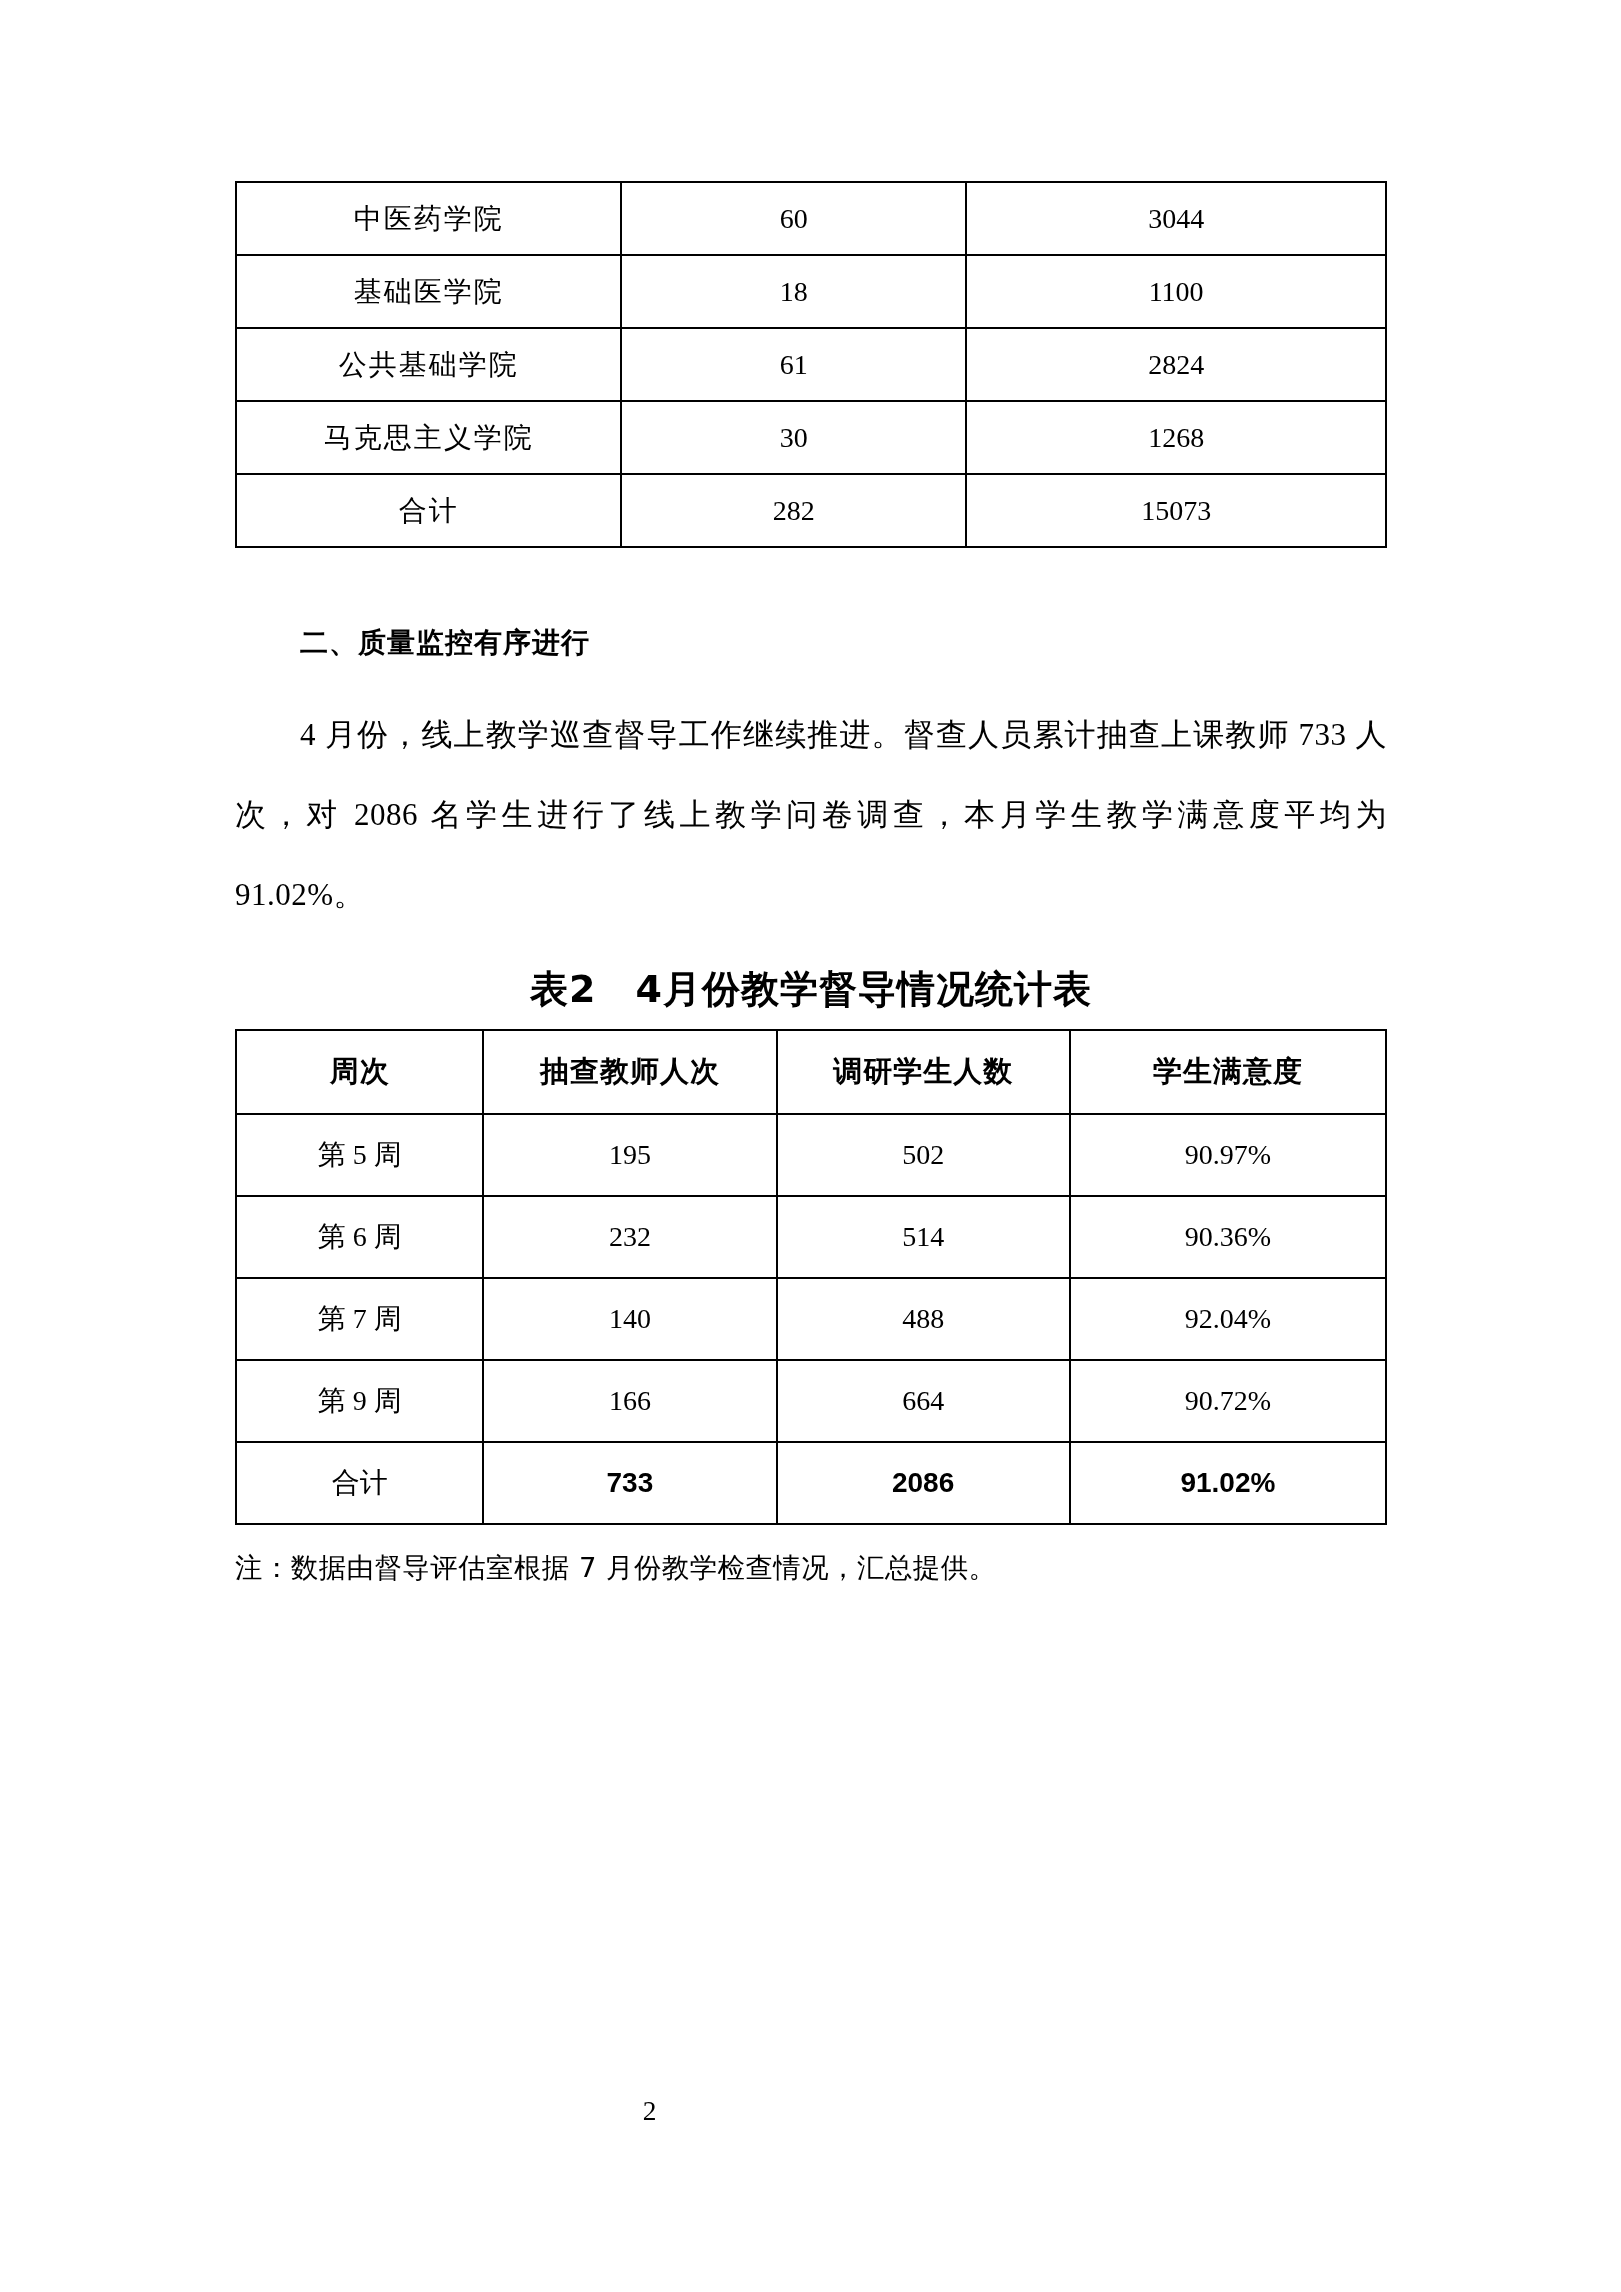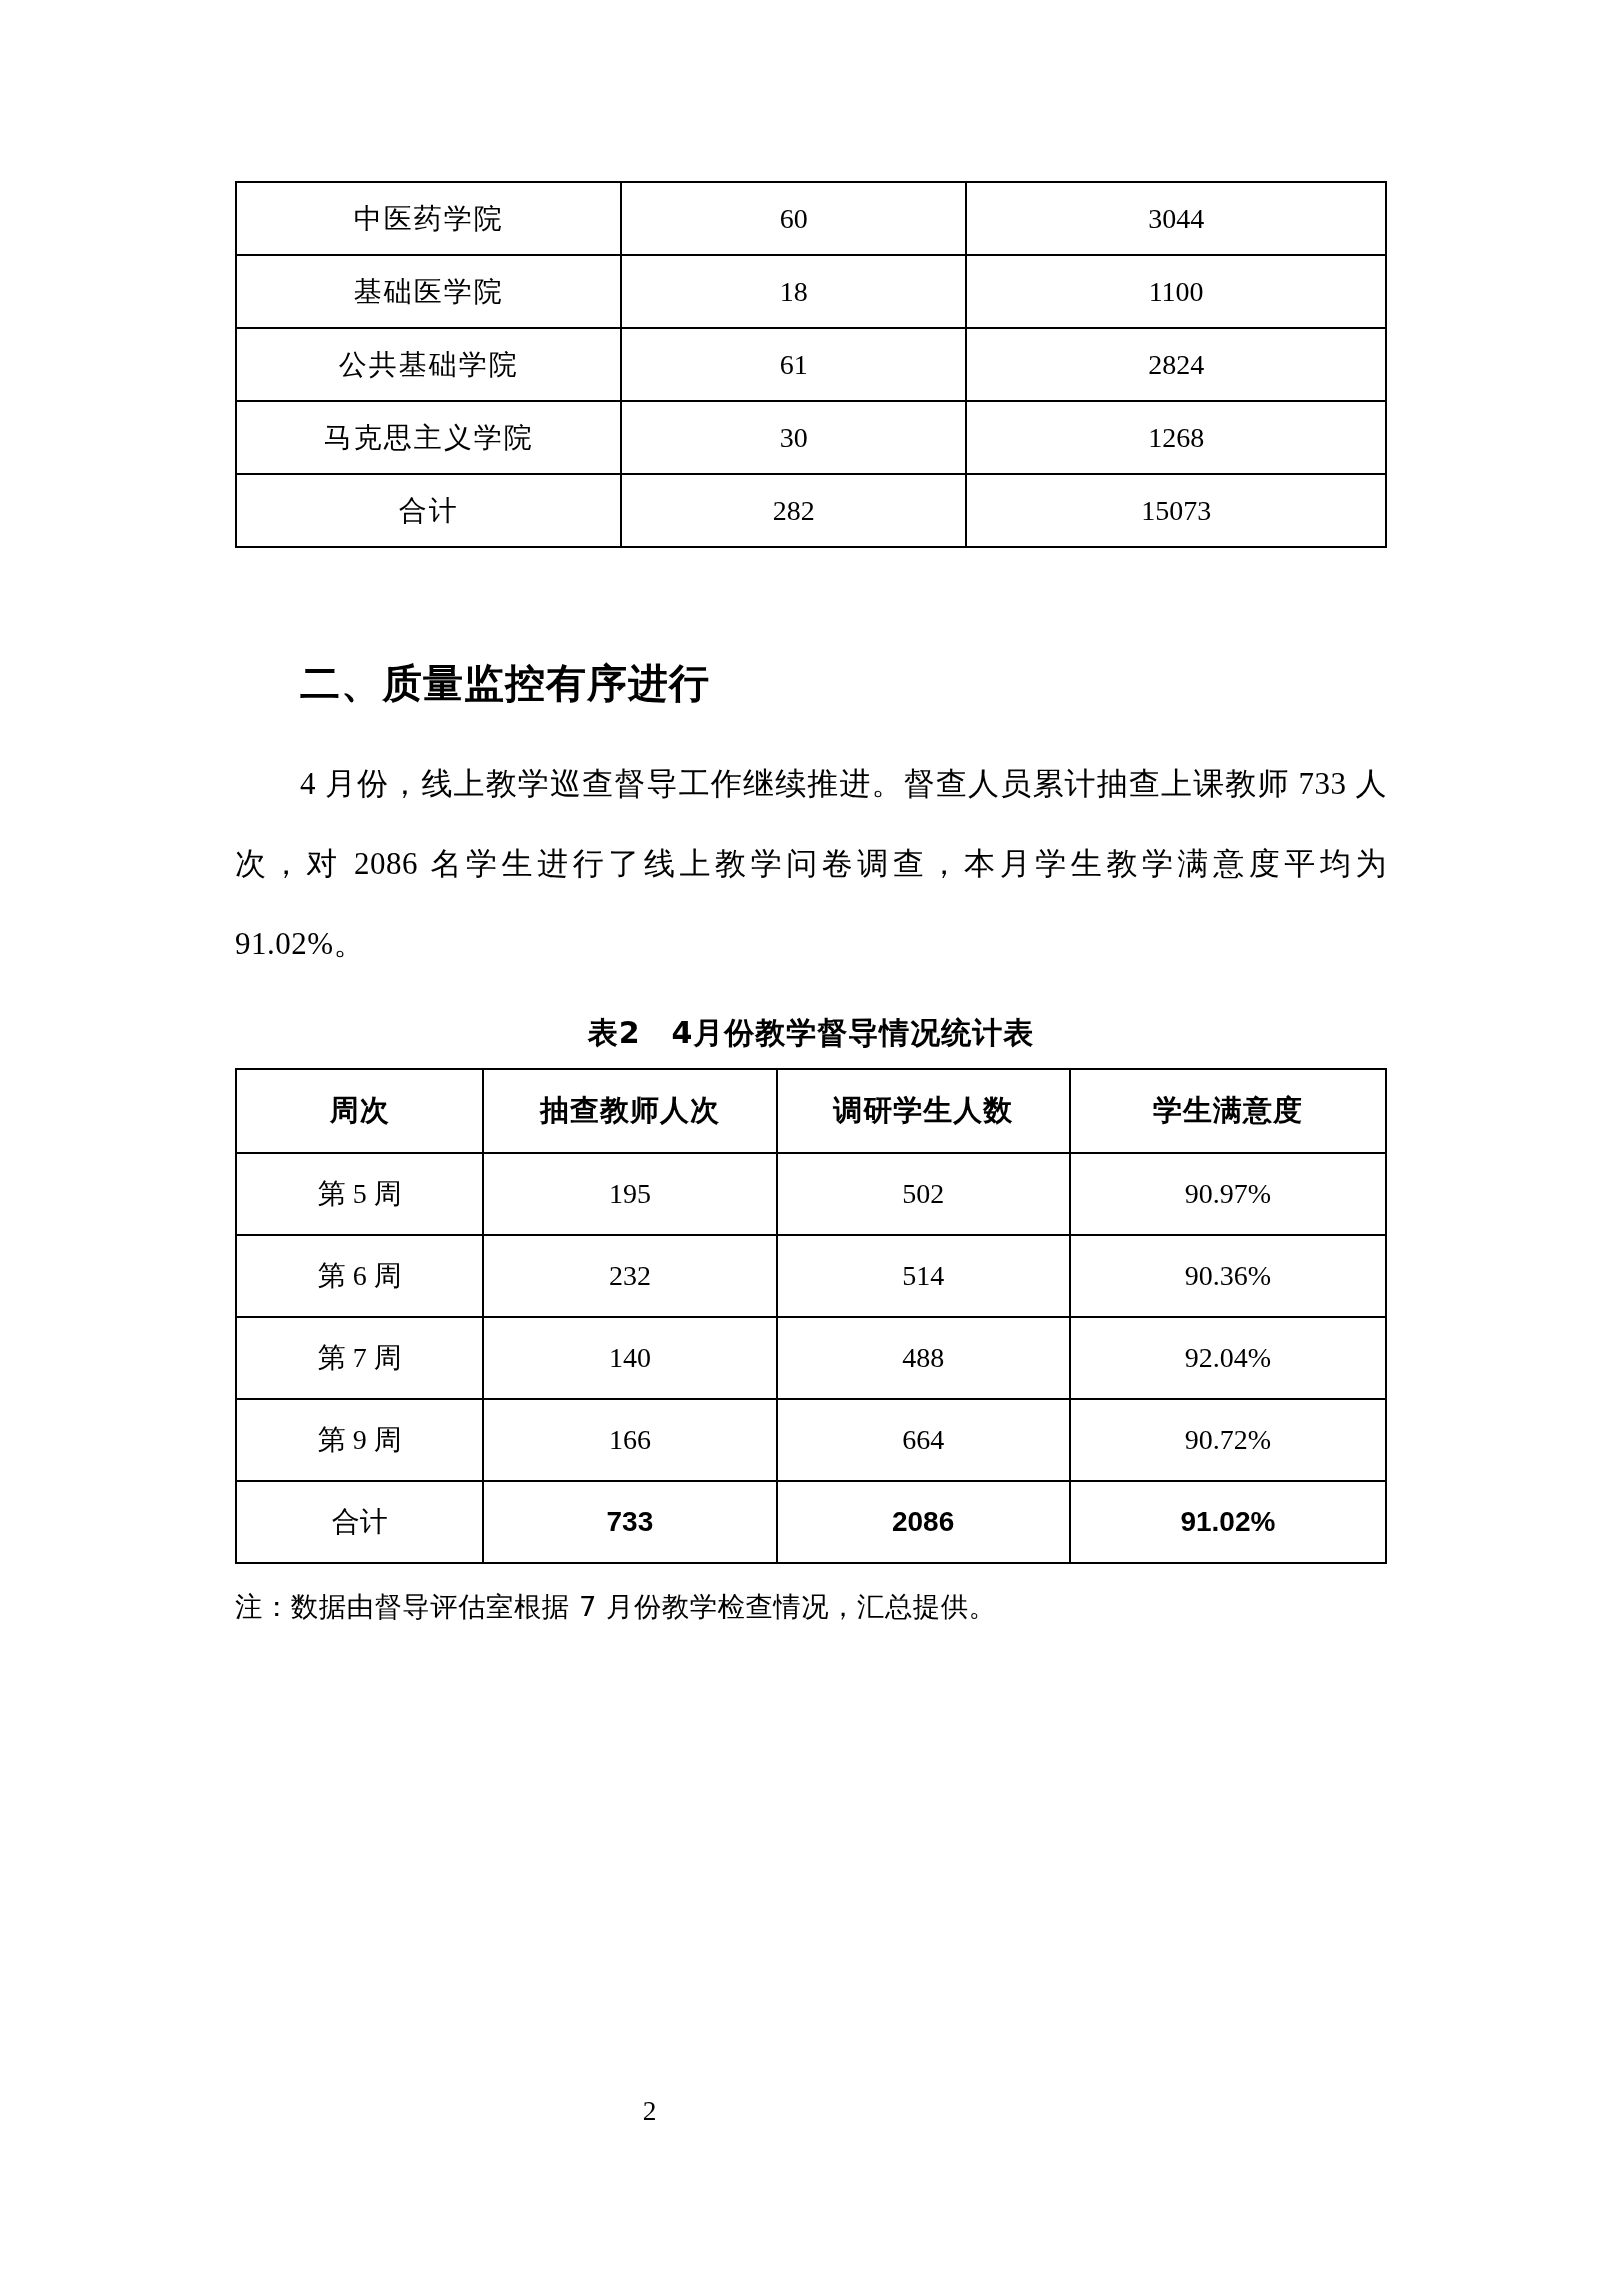--- a/index.html
+++ b/index.html
@@ -53,41 +53,41 @@
   }
   #table-institutes col.c0 { width: 33.5%; }
   #table-institutes col.c1 { width: 30.0%; }
   #table-institutes col.c2 { width: 36.5%; }
   #table-institutes .name-cell {
     letter-spacing: 2px;
   }
 
   
   .section-heading {
-    margin-top: 108px;
-    font-size: 40px;
+    margin-top: 76px;
+    font-size: 28px;
     font-weight: bold;
     font-family: "DejaVu Sans", "Liberation Sans", sans-serif;
     letter-spacing: 1px;
     text-indent: 65px;
   }
 
   .body-para {
     margin-top: 33px;
     font-size: 31px;
     line-height: 80px;
     text-align: justify;
     text-indent: 65px;
     letter-spacing: 0.5px;
   }
 
   .table-caption {
     margin-top: 29px;
     text-align: center;
-    font-size: 30px;
+    font-size: 38px;
     font-weight: bold;
     font-family: "DejaVu Sans", "Liberation Sans", sans-serif;
     letter-spacing: 1px;
     margin-bottom: 13.7px;
   }
 
   
   #table-supervision { margin-top: 5.9px; border-radius: 27px; }
   #table-supervision col.c0 { width: 21.5%; }
   #table-supervision col.c1 { width: 25.5%; }

